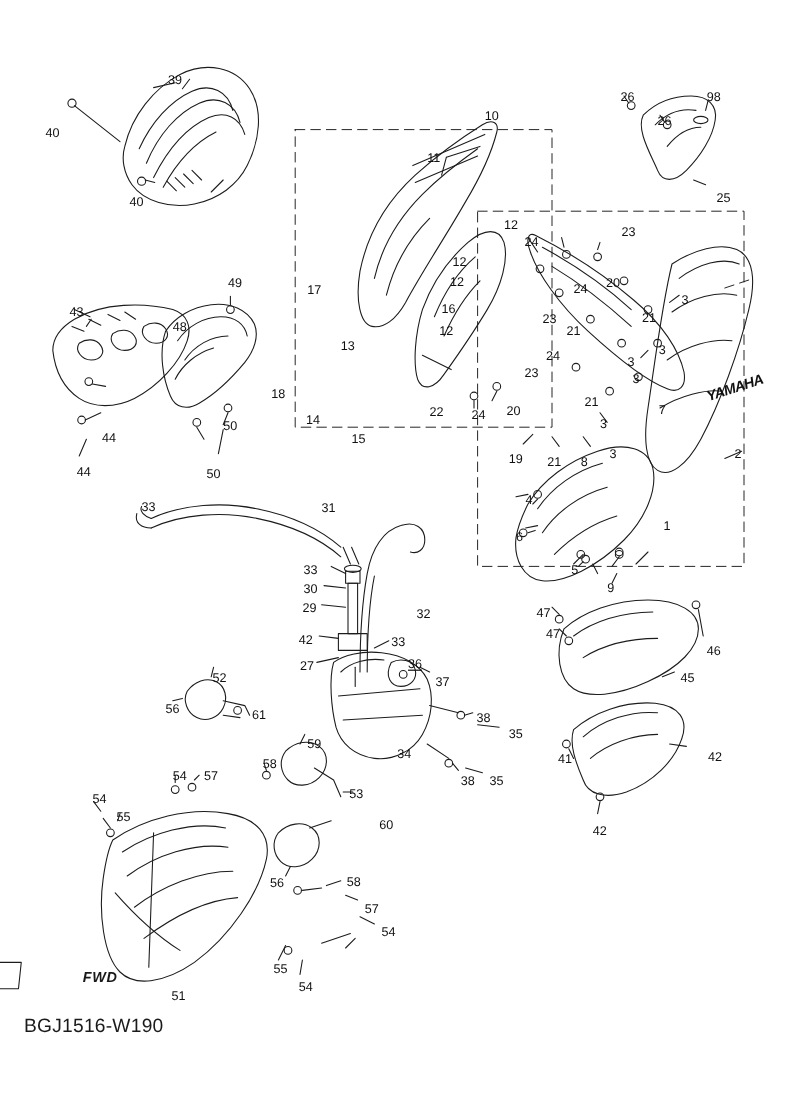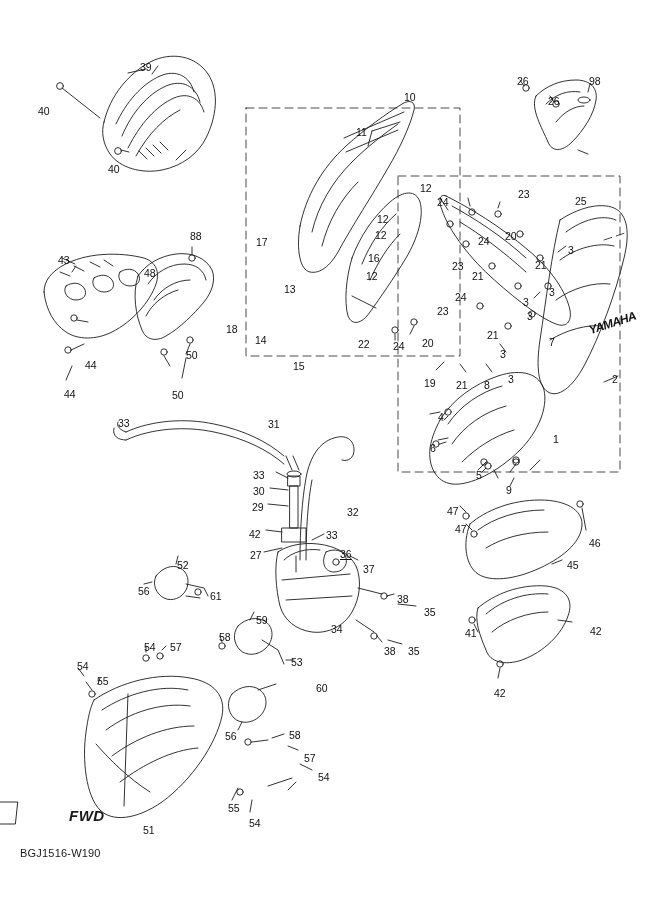--- a/index.html
+++ b/index.html
@@ -2,22 +2,22 @@
 <html><head>
 <meta charset="utf-8">
 <style>
   html,body{margin:0;padding:0;background:#ffffff;}
   body{width:661px;height:913px;position:relative;overflow:hidden;
        font-family:"Liberation Sans",sans-serif;color:#1a1a1a;}
   #sheet{position:absolute;left:0;top:0;width:661px;height:913px;}
   svg{display:block;}
   .lbl{position:absolute;font-size:10.5px;line-height:10.5px;color:#111;
        white-space:nowrap;font-family:"Liberation Sans",sans-serif;}
-  .code{position:absolute;left:20px;top:847px;font-size:11px;letter-spacing:.2px;}
-  .fwdtxt{position:absolute;left:69px;top:807px;font-size:15px;font-weight:bold;
+  .code{position:absolute;left:20px;top:847px;font-size:16px;letter-spacing:.2px;}
+  .fwdtxt{position:absolute;left:69px;top:807px;font-size:12px;font-weight:bold;
           font-style:italic;letter-spacing:.5px;}
   .brand{position:absolute;left:588px;top:316px;font-size:12px;font-style:italic;
          font-weight:bold;letter-spacing:-0.5px;transform:rotate(-18deg);color:#111;}
 </style>
 </head>
 <body>
 
 <div id="sheet">
 <svg width="661" height="913" viewBox="0 0 661 913">
   <g fill="none" stroke="#1c1c1c" stroke-width="0.9" stroke-linejoin="round" stroke-linecap="round">
@@ -334,30 +334,30 @@
 
 <div id="callouts">
       <div class="lbl" style="left: 140px; top: 62px;">39</div>
       <div class="lbl" style="left: 38px; top: 106px;">40</div>
       <div class="lbl" style="left: 108px; top: 164px;">40</div>
       <div class="lbl" style="left: 517px; top: 76px;">26</div>
       <div class="lbl" style="left: 589px; top: 76px;">98</div>
       <div class="lbl" style="left: 548px; top: 96px;">26</div>
       <div class="lbl" style="left: 404px; top: 92px;">10</div>
       <div class="lbl" style="left: 356px; top: 127px;">11</div>
-      <div class="lbl" style="left: 575px; top: 160px; margin-top: 36px;">25</div>
+      <div class="lbl" style="left: 597px; top: 160px;">25</div>
       <div class="lbl" style="left: 420px; top: 183px;">12</div>
       <div class="lbl" style="left: 437px; top: 197px;">24</div>
       <div class="lbl" style="left: 518px; top: 189px;">23</div>
       <div class="lbl" style="left: 377px; top: 214px;">12</div>
       <div class="lbl" style="left: 375px; top: 230px;">12</div>
       <div class="lbl" style="left: 505px; top: 231px;">20</div>
       <div class="lbl" style="left: 568px; top: 245px;">3</div>
       <div class="lbl" style="left: 256px; top: 237px;">17</div>
-      <div class="lbl" style="left: 190px; top: 231px;">88</div>
+      <div class="lbl" style="left: 190px; top: 231px;">49</div>
       <div class="lbl" style="left: 368px; top: 253px;">16</div>
       <div class="lbl" style="left: 478px; top: 236px;">24</div>
       <div class="lbl" style="left: 452px; top: 261px;">23</div>
       <div class="lbl" style="left: 535px; top: 260px;">21</div>
       <div class="lbl" style="left: 58px; top: 255px;">43</div>
       <div class="lbl" style="left: 144px; top: 268px;">48</div>
       <div class="lbl" style="left: 366px; top: 271px;">12</div>
       <div class="lbl" style="left: 472px; top: 271px;">21</div>
       <div class="lbl" style="left: 284px; top: 284px;">13</div>
       <div class="lbl" style="left: 455px; top: 292px;">24</div>
@@ -368,21 +368,21 @@
       <div class="lbl" style="left: 226px; top: 324px;">18</div>
       <div class="lbl" style="left: 358px; top: 339px;">22</div>
       <div class="lbl" style="left: 393px; top: 341px;">24</div>
       <div class="lbl" style="left: 422px; top: 338px;">20</div>
       <div class="lbl" style="left: 487px; top: 330px;">21</div>
       <div class="lbl" style="left: 549px; top: 337px;">7</div>
       <div class="lbl" style="left: 500px; top: 349px;">3</div>
       <div class="lbl" style="left: 612px; top: 374px;">2</div>
       <div class="lbl" style="left: 85px; top: 360px;">44</div>
       <div class="lbl" style="left: 186px; top: 350px;">50</div>
-      <div class="lbl" style="left: 255px; top: 335px;">14</div>
+      <div class="lbl" style="left: 255px; top: 345px;">14</div>
       <div class="lbl" style="left: 293px; top: 361px;">15</div>
       <div class="lbl" style="left: 424px; top: 378px;">19</div>
       <div class="lbl" style="left: 456px; top: 380px;">21</div>
       <div class="lbl" style="left: 484px; top: 380px;">8</div>
       <div class="lbl" style="left: 508px; top: 374px;">3</div>
       <div class="lbl" style="left: 64px; top: 389px;">44</div>
       <div class="lbl" style="left: 172px; top: 390px;">50</div>
       <div class="lbl" style="left: 438px; top: 412px;">4</div>
       <div class="lbl" style="left: 553px; top: 434px;">1</div>
       <div class="lbl" style="left: 118px; top: 418px;">33</div>

